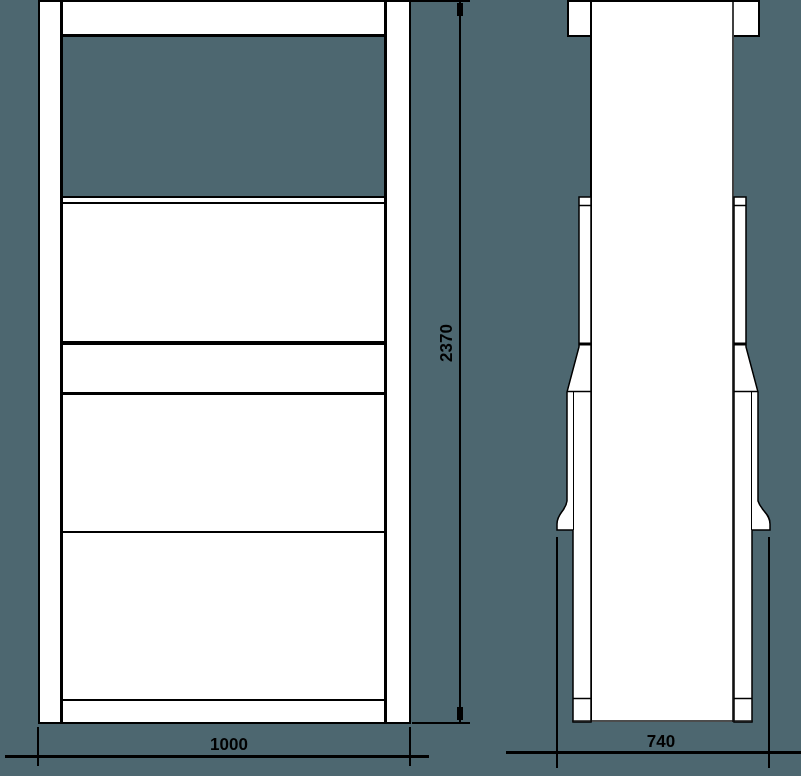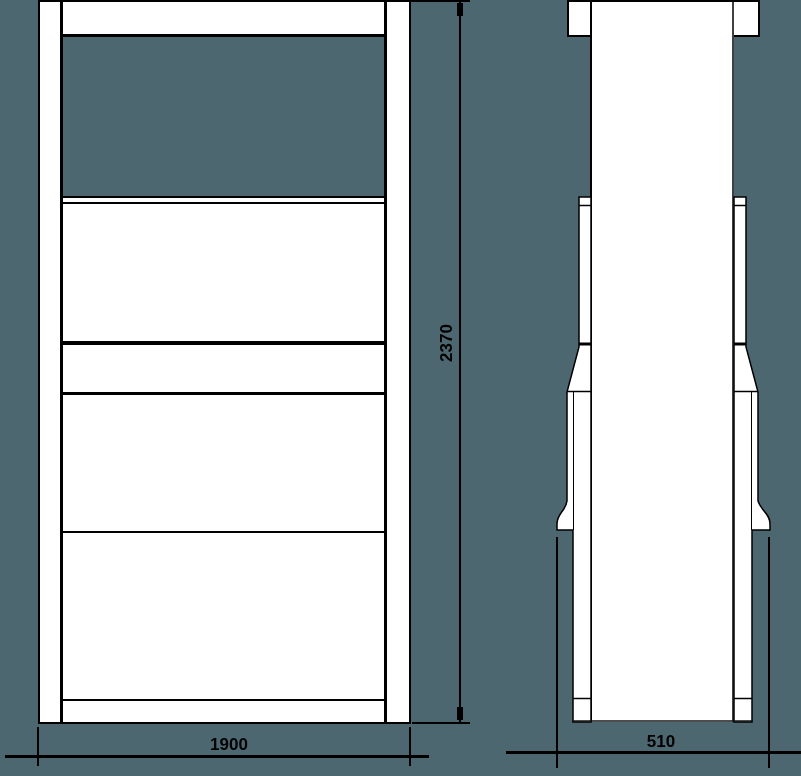--- a/index.html
+++ b/index.html
@@ -105,20 +105,20 @@
   <div class="abs blk" style="left:411px; top:0; width:59px; height:2px;"></div>
   <div class="abs blk" style="left:412px; top:722px; width:58px; height:2px;"></div>
   <div class="abs v-line" style="left:459px; top:1px; height:722px;"></div>
   <div class="abs v-tick" style="left:457px; top:3px;"></div>
   <div class="abs v-tick" style="left:457px; top:707px;"></div>
   <div class="abs dim-label vert" style="left:447px; top:343px;">2370</div>
 
   <div class="abs h-ext" style="left:37px; top:727px; height:39px;"></div>
   <div class="abs h-ext" style="left:409px; top:727px; height:39px;"></div>
   <div class="abs h-line" style="left:5px; top:755px; width:424px;"></div>
-  <div class="abs dim-label" style="left:229px; top:745px;">1900</div>
+  <div class="abs dim-label" style="left:229px; top:745px;">1000</div>
 
   <div class="abs h-ext" style="left:556px; top:537px; height:231px;"></div>
   <div class="abs h-ext" style="left:768px; top:537px; height:231px;"></div>
   <div class="abs h-line" style="left:506px; top:751px; width:295px;"></div>
-  <div class="abs dim-label" style="left:661px; top:742px;">510</div>
+  <div class="abs dim-label" style="left:661px; top:742px;">740</div>
 
 </div>
 
 </body></html>

